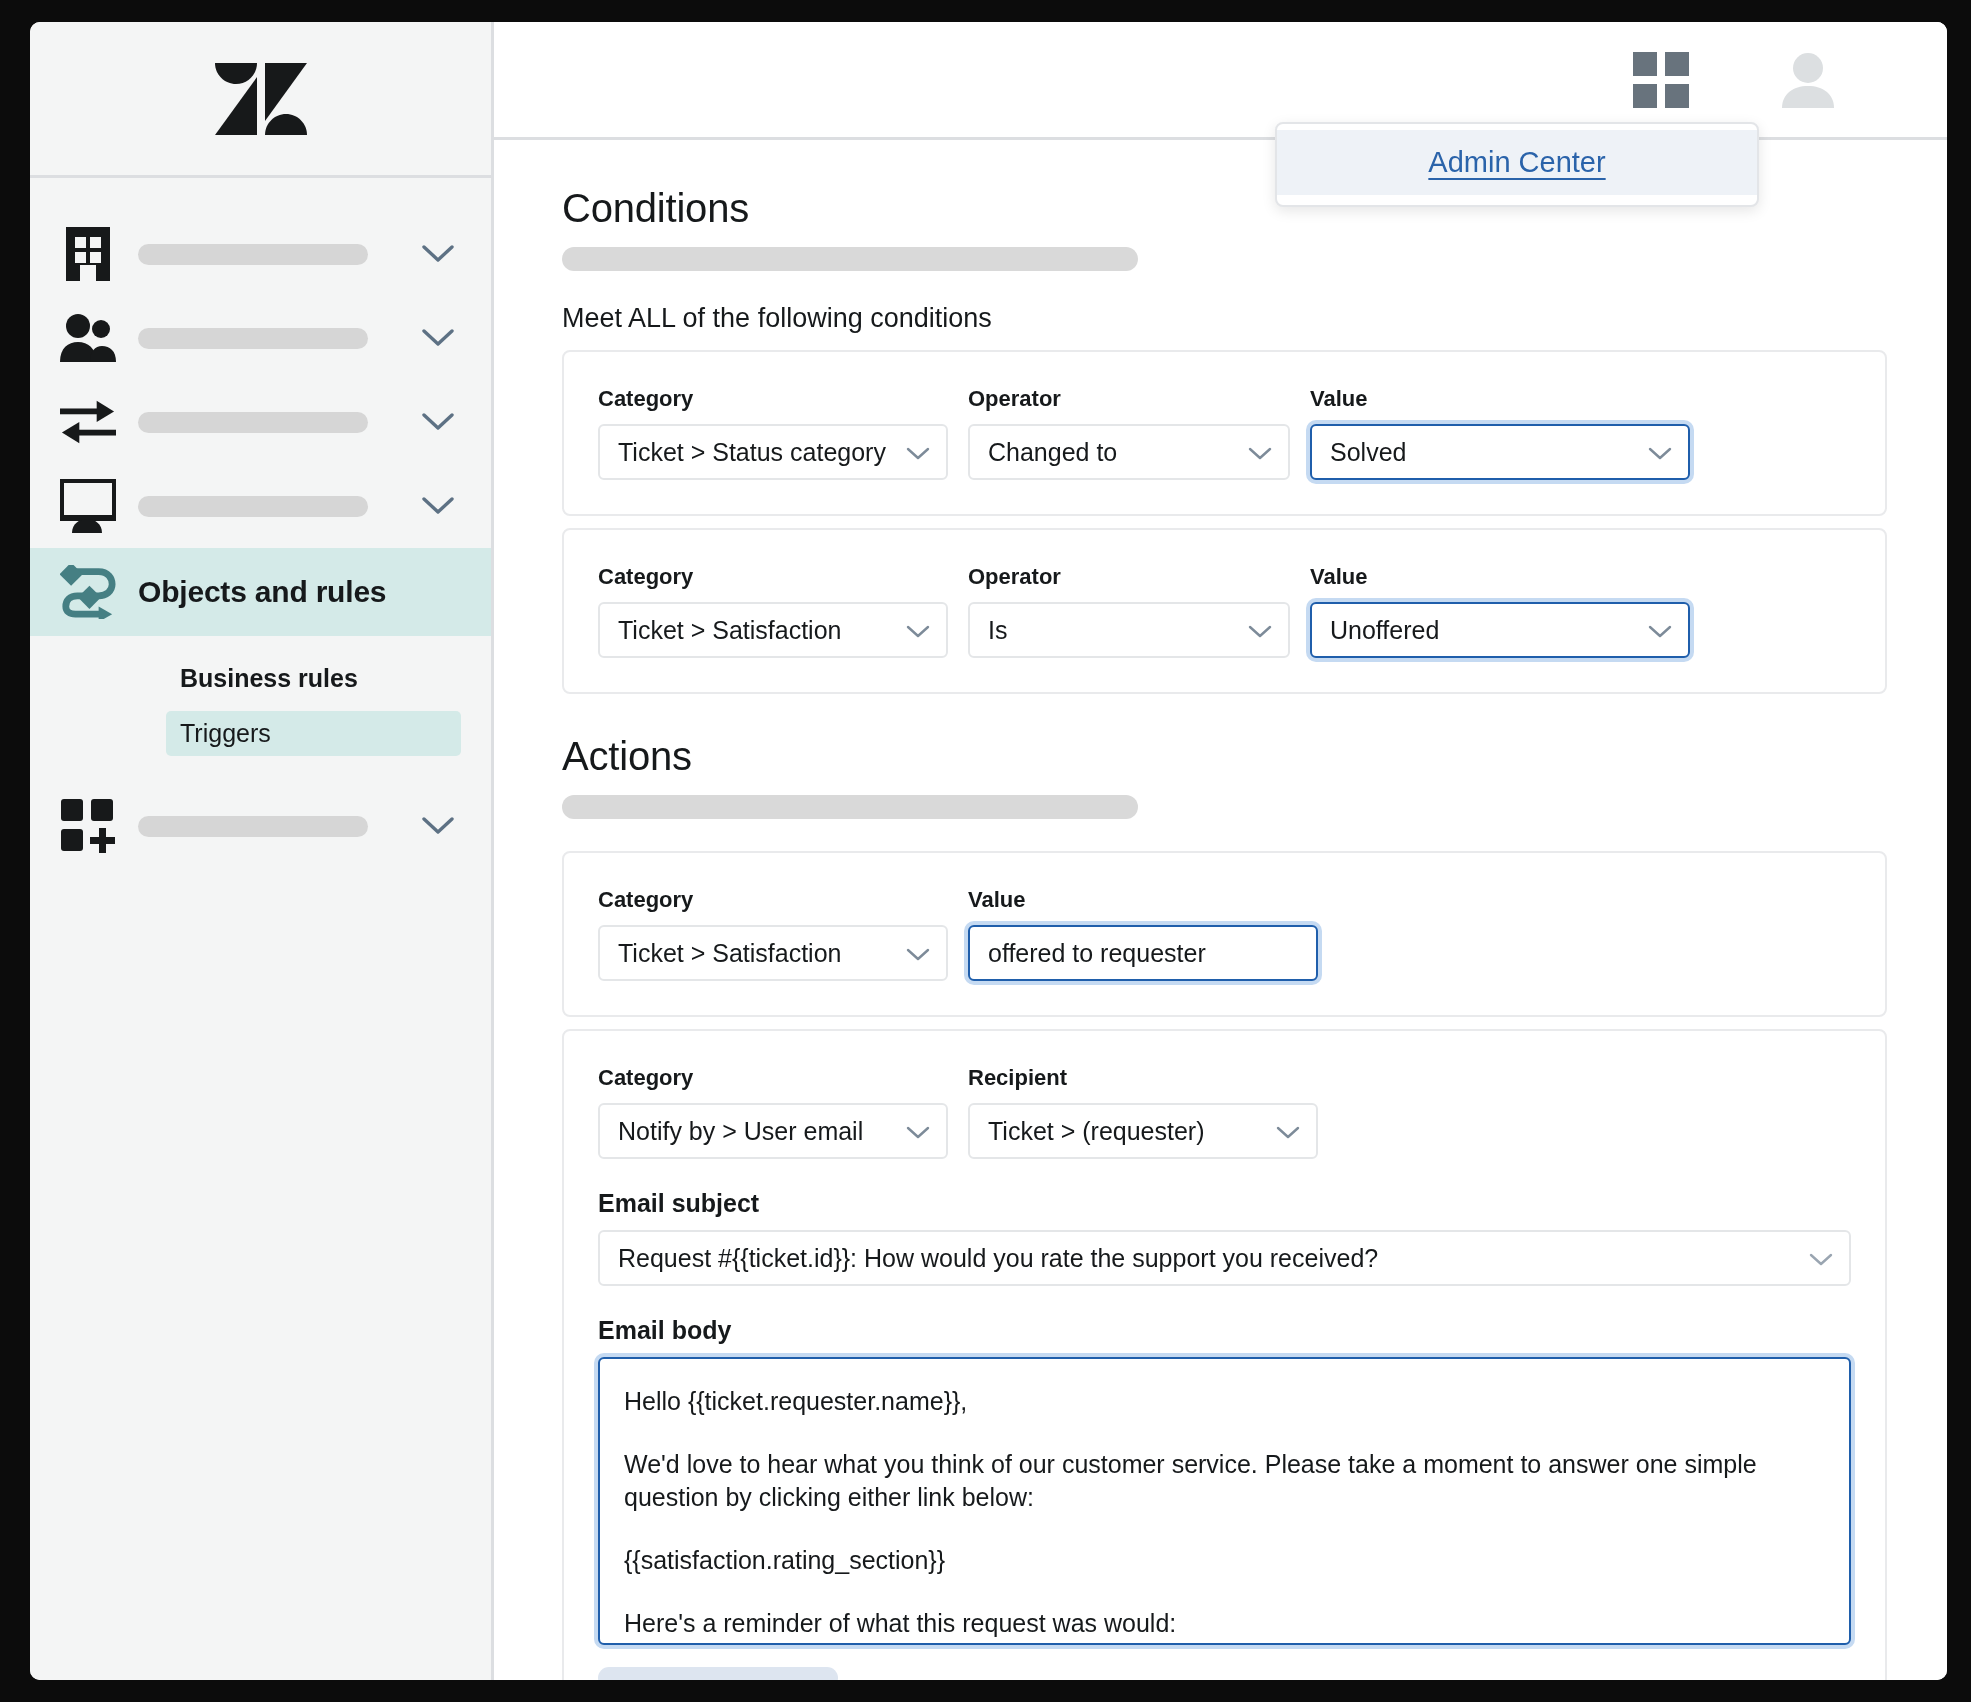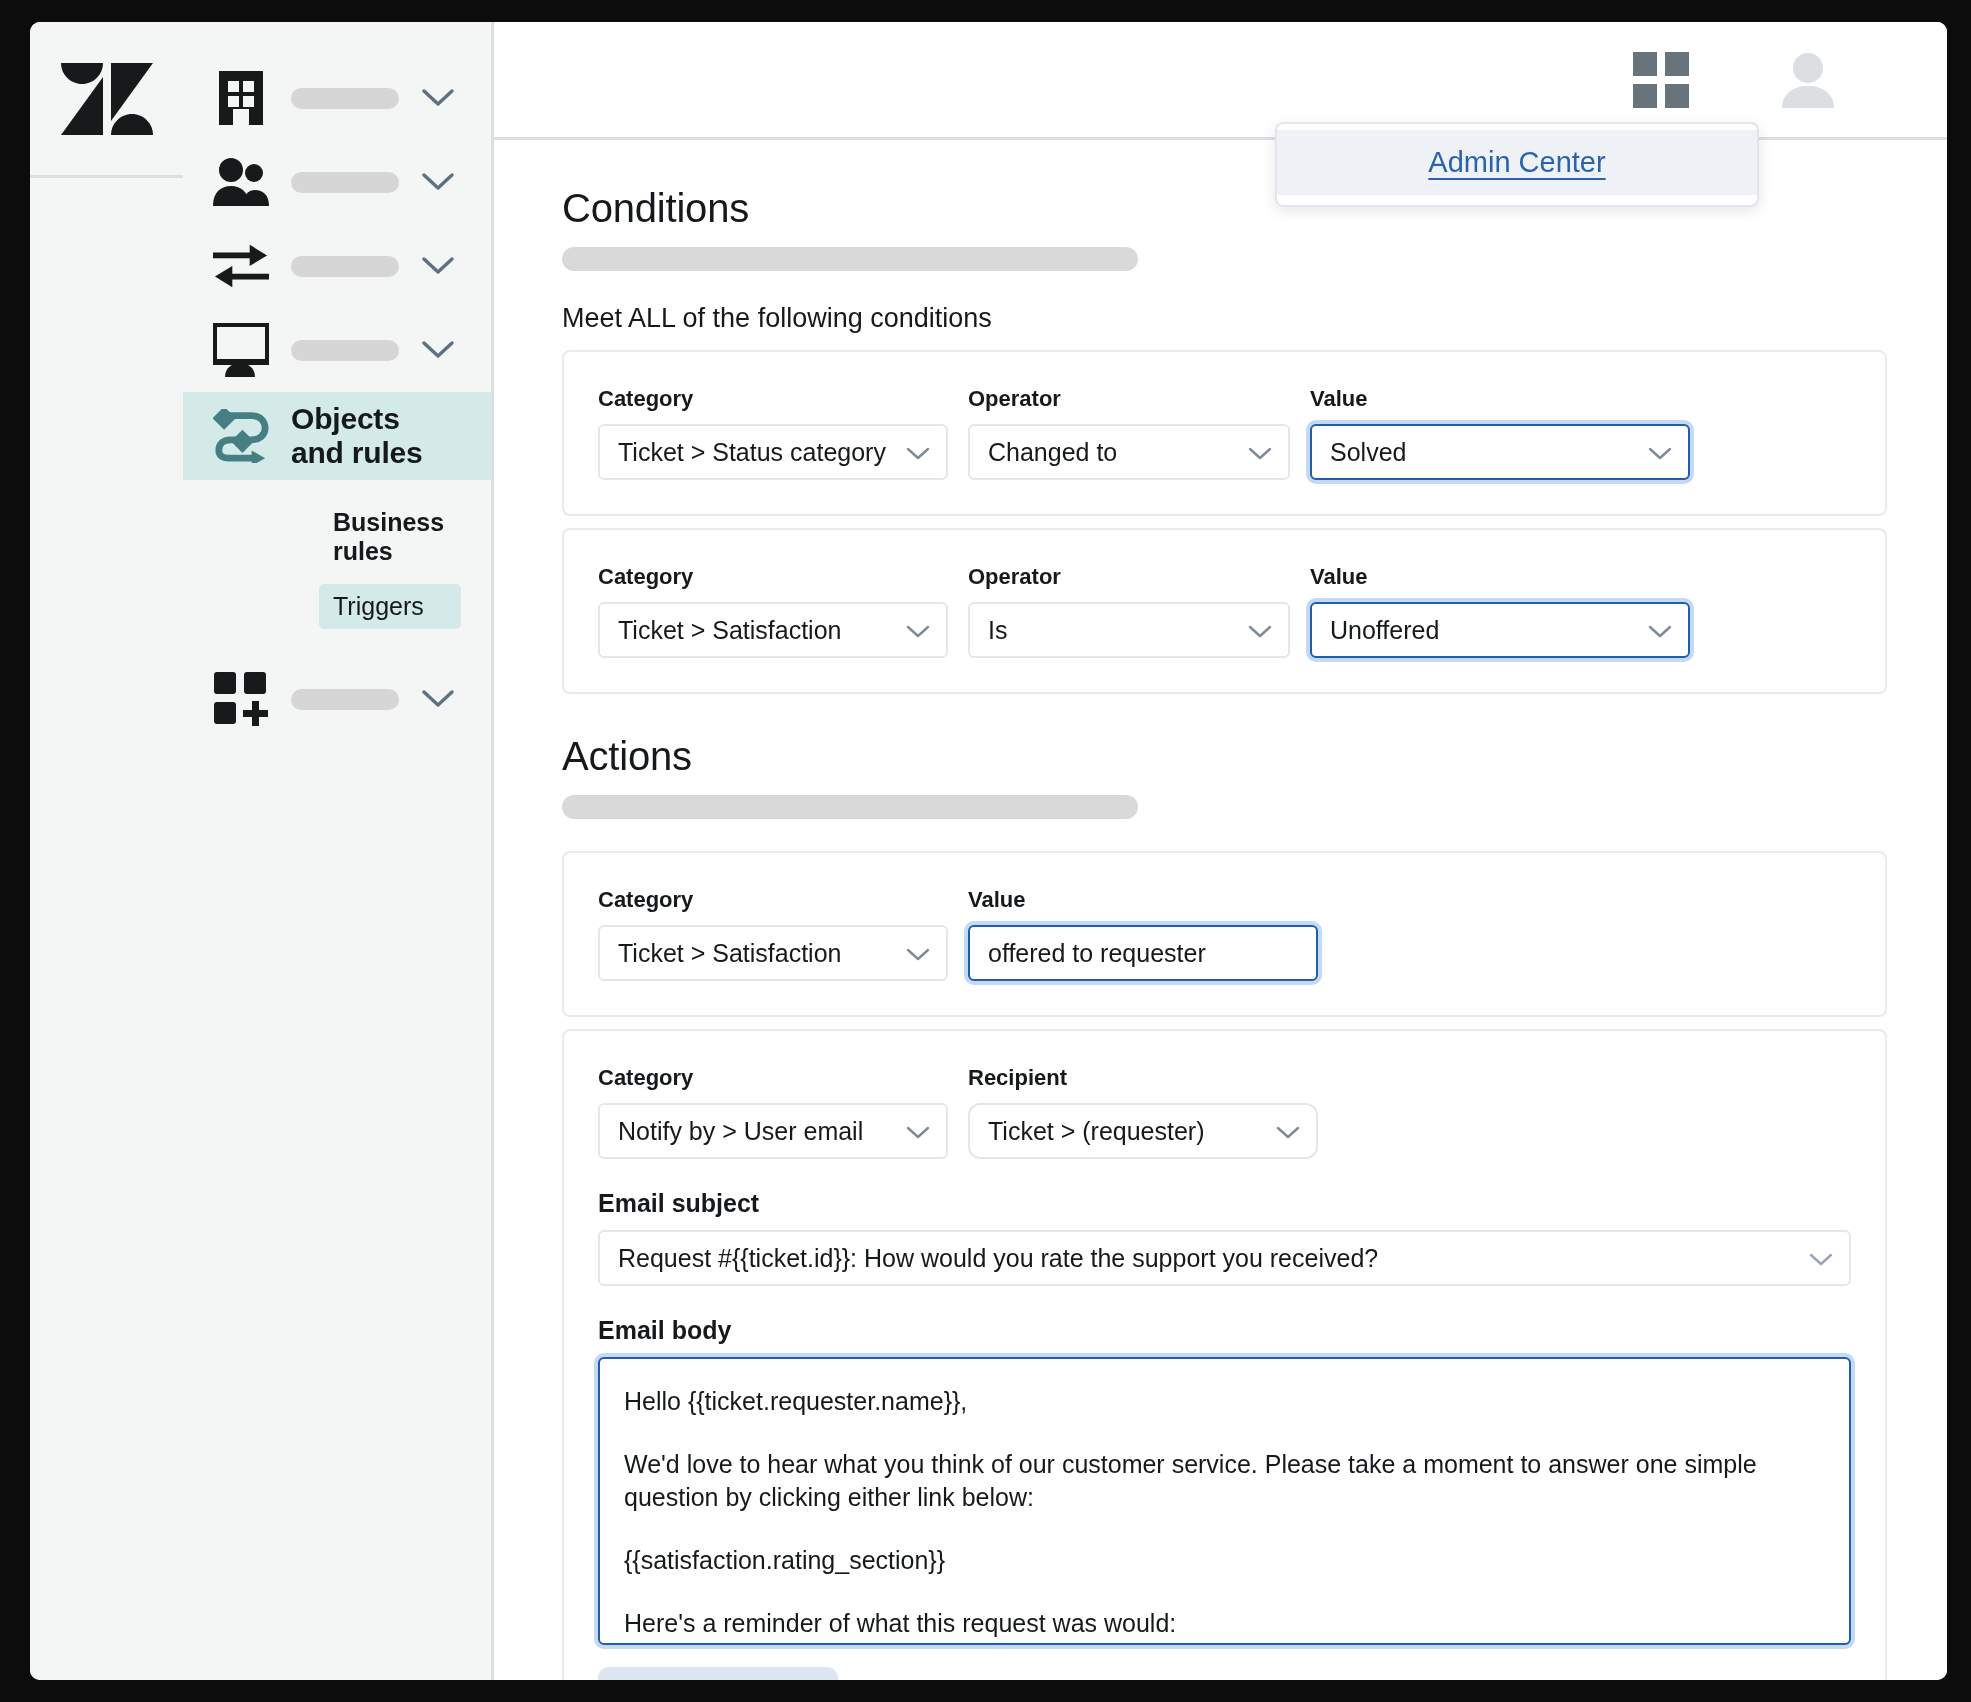--- a/index.html
+++ b/index.html
@@ -34,21 +34,21 @@
   }
 
   
   #sidebar {
     width: 464px;
     flex: 0 0 464px;
     background: #f4f5f5;
     border-right: 3px solid #dcdee1;
     box-sizing: border-box;
     display: flex;
-    flex-direction: row;
+    flex-direction: column;
   }
   #logo-area {
     height: 153px;
     flex: 0 0 153px;
     border-bottom: 3px solid #dcdee1;
     display: flex;
     align-items: center;
     justify-content: center;
   }
   .zd-logo { width: 92px; height: 72px; display:block; }
@@ -227,21 +227,21 @@
   .ctrl .val { flex: 1 1 auto; white-space: nowrap; overflow: hidden; }
   .ctrl .dd { flex: 0 0 auto; margin-left: 10px; }
   .ctrl.focused {
     border: 2px solid #1f5eab;
     box-shadow: 0 0 0 4px #c5daf2;
   }
   .w-cat { width: 350px; }
   .w-op  { width: 322px; }
   .w-val { width: 380px; }
   .w-act-val { width: 350px; }
-  .w-recip { width: 350px; border-radius: 12px; }
+  .w-recip { width: 350px; }
   .w-full { width: 100%; }
 
   .subject-label, .body-label {
     font-size: 25px;
     font-weight: 700;
     color: #16191b;
     margin: 30px 0 12px 0;
   }
 
   .body-box {

